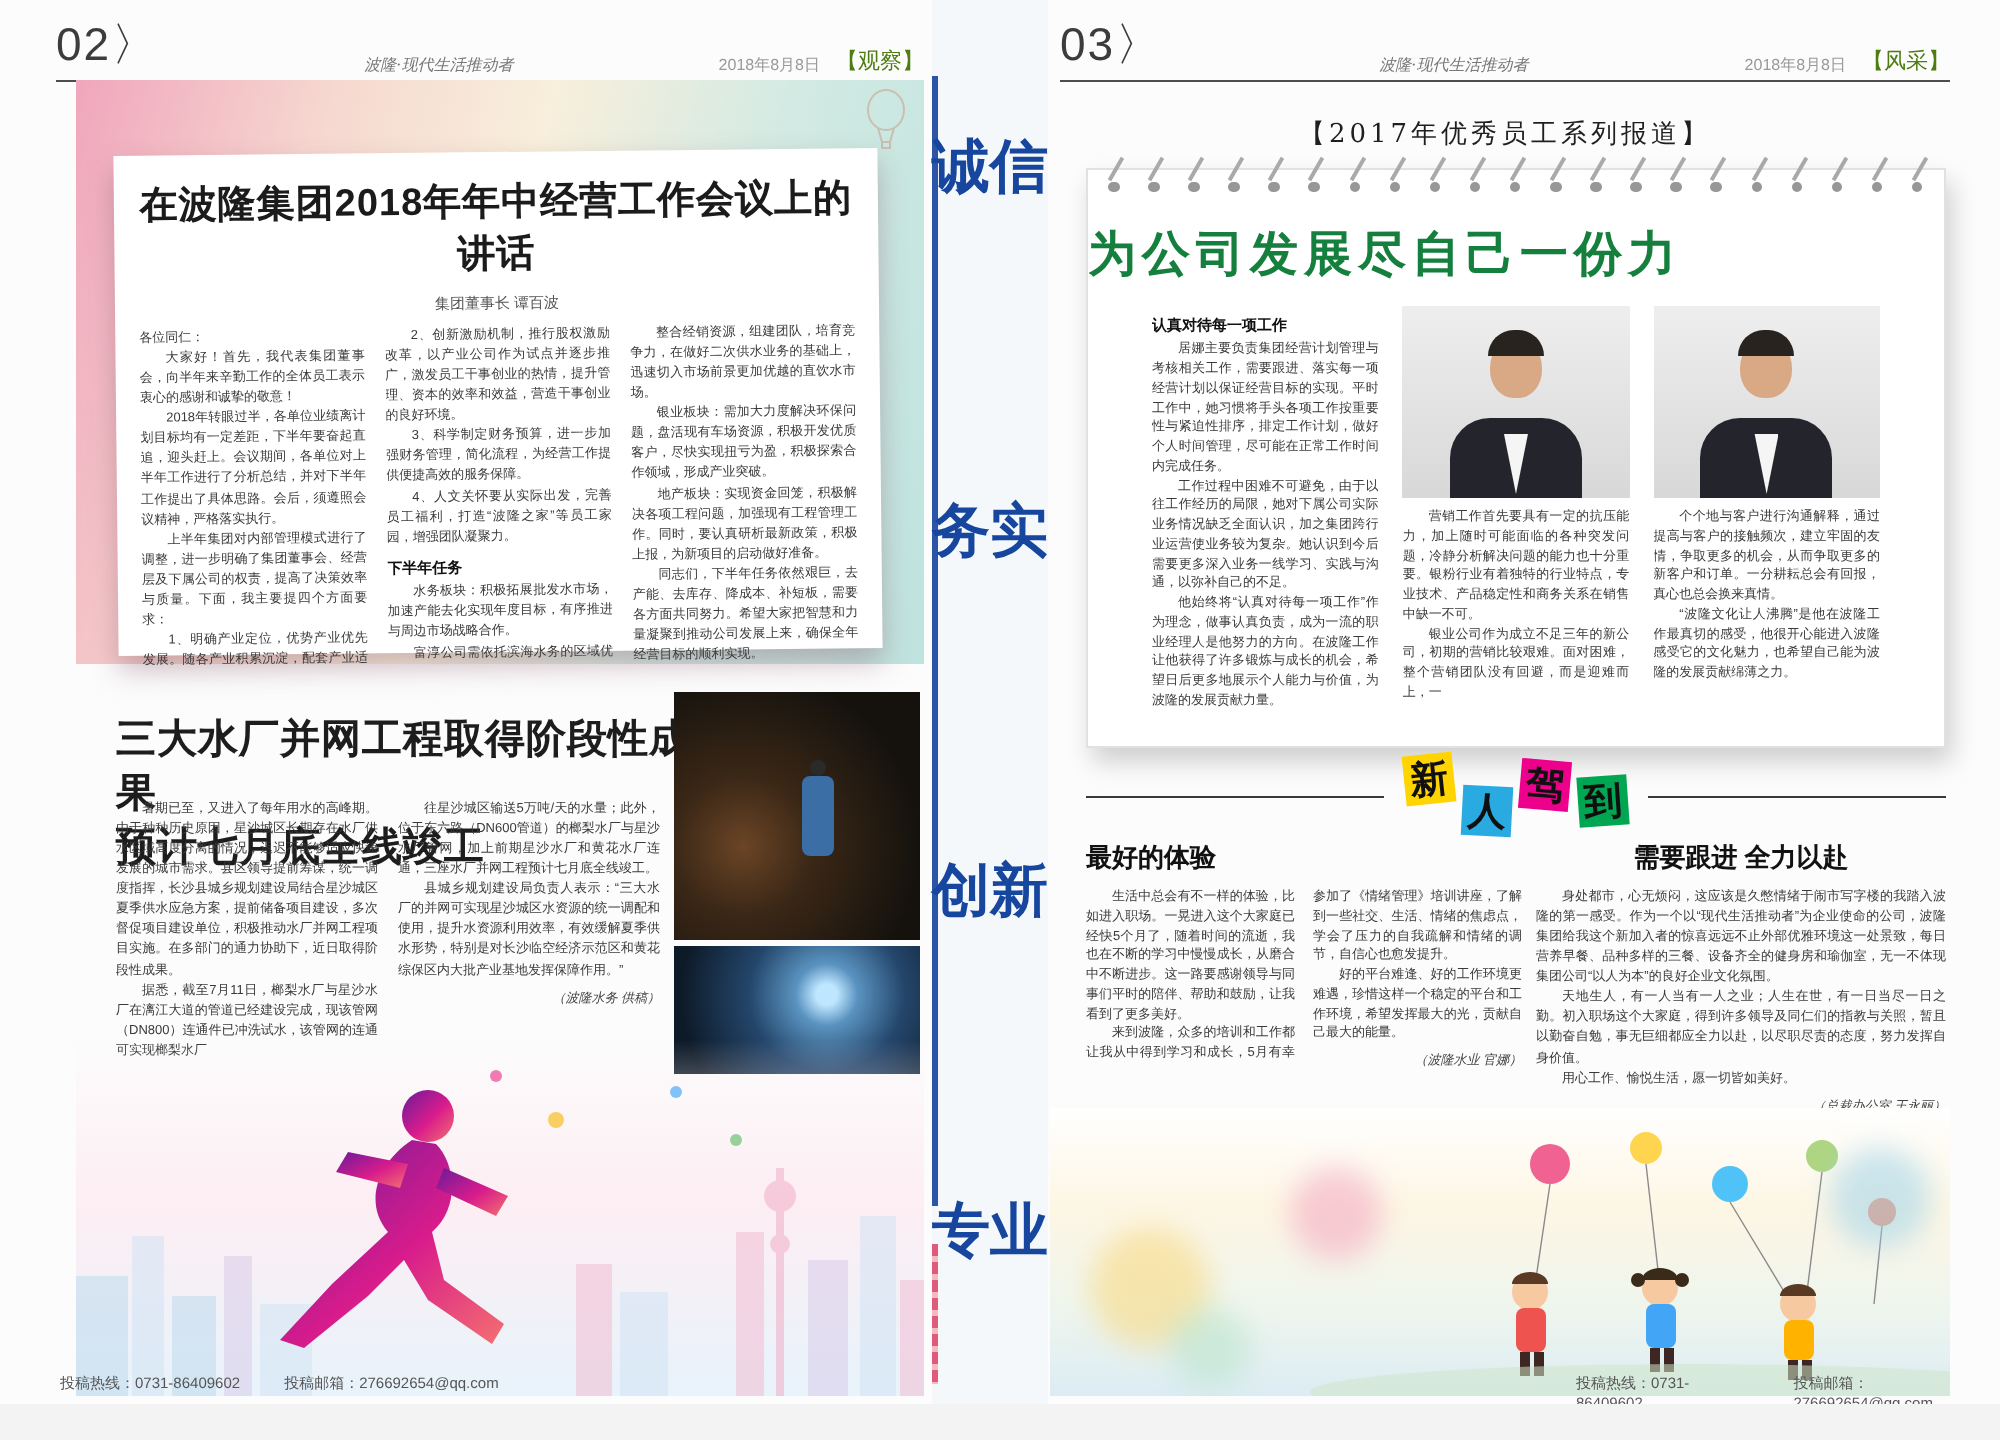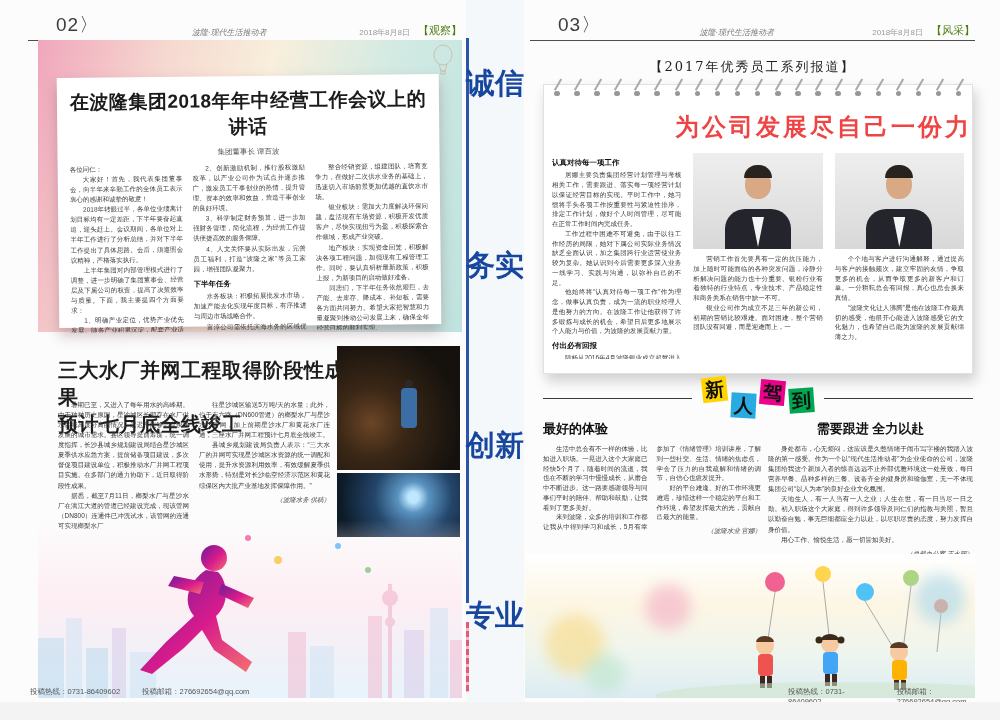--- a/index.html
+++ b/index.html
@@ -3,21 +3,21 @@
 <meta charset="utf-8">
 <style>
   html,body{margin:0;padding:0;background:#e9e9e9;}
   .canvas{position:relative;width:1000px;height:720px;background:#fcfcfc;overflow:hidden;
           font-family:"Liberation Sans",sans-serif;color:#333;}
   
   .p-header{position:absolute;top:12px;height:26px;border-bottom:1.5px solid #4d4d4d;
             display:flex;align-items:flex-end;justify-content:space-between;padding-bottom:2px;}
   .p-header.lp{left:28px;width:434px;}
   .p-header.rp{left:530px;width:445px;}
-  .pageno{font-size:19px;color:#3c3c3c;letter-spacing:1px;margin-left:28px;}
+  .pageno{font-size:23px;color:#3c3c3c;letter-spacing:1px;}
   .tagline{font-size:8px;color:#777;font-style:italic;font-family:"DejaVu Serif",serif;}
   .hdr-right{display:flex;align-items:flex-end;gap:8px;}
   .hdate{font-size:8px;color:#999;}
   .hsection{font-size:11px;color:#4d7c0f;}
   
   .band{position:absolute;left:38px;top:40px;width:424px;height:292px;
         background:linear-gradient(105deg,#f0a6bc 0%,#f6d8d0 26%,#f8efdc 48%,#d2eae3 72%,#bfe3df 100%);}
   .balloon-sketch{position:absolute;right:6px;top:4px;opacity:.55;}
   .speech-card{position:absolute;left:20px;top:36px;width:382px;height:250px;background:#fff;
                box-shadow:0 7px 14px rgba(120,70,90,.35);transform:rotate(-.6deg);
@@ -59,22 +59,22 @@
   .strip-word span{display:block;}
   
   .series-tag{position:absolute;left:530px;top:58px;width:445px;text-align:center;font-size:13px;
               letter-spacing:2px;color:#1f1f1f;font-family:"DejaVu Serif",serif;}
   .notebook{position:absolute;left:543px;top:84px;width:430px;height:290px;background:#fff;
             border:1px solid #e1e1e1;box-shadow:3px 7px 12px rgba(0,0,0,.18);box-sizing:border-box;}
   .spiral{position:absolute;top:-7px;left:8px;right:8px;height:20px;display:flex;justify-content:space-between;}
   .coil{width:10px;height:19px;position:relative;}
   .coil::before{content:"";position:absolute;left:5px;top:0;width:1.8px;height:13px;background:#a9a9a9;transform:rotate(30deg);}
   .coil::after{content:"";position:absolute;left:2px;bottom:1px;width:5.5px;height:5.5px;border-radius:50%;background:#979797;}
-  .feature-title{margin:26px 0 0;text-align:right;font-size:24px;font-weight:bold;color:#ef4444;letter-spacing:3px;}
-  .feature-body{display:flex;gap:12px;padding:10px 8px 0;box-sizing:border-box;}
+  .feature-title{margin:26px 0 0;text-align:left;font-size:24px;font-weight:bold;color:#15803d;letter-spacing:3px;}
+  .feature-body{display:flex;gap:12px;padding:10px 32px 0;box-sizing:border-box;}
   .fcol{flex:1;font-size:6.5px;line-height:1.5;color:#3a3a3a;text-align:justify;height:206px;overflow:hidden;}
   .fcol p{margin:0;text-indent:2em;}
   .portrait{position:relative;height:96px;background:linear-gradient(#eeeeee,#d8d8d8);margin-bottom:5px;overflow:hidden;}
   .p-suit{position:absolute;left:50%;bottom:-6px;width:66px;height:46px;margin-left:-33px;border-radius:20px 20px 0 0;background:#23242c;}
   .p-shirt{position:absolute;left:50%;bottom:2px;width:12px;height:30px;margin-left:-6px;
            background:#f5f5f5;clip-path:polygon(0 0,100% 0,50% 100%);}
   .p-head{position:absolute;left:50%;top:16px;width:26px;height:30px;margin-left:-13px;border-radius:50% 50% 46% 46%;background:#d9a884;}
   .p-hair{position:absolute;left:50%;top:12px;width:28px;height:13px;margin-left:-14px;border-radius:14px 14px 0 0;background:#28231e;}
   .nc-head{position:absolute;left:543px;top:386px;width:430px;display:flex;align-items:center;}
   .nc-line{flex:1;height:1px;background:#3a3a3a;}

